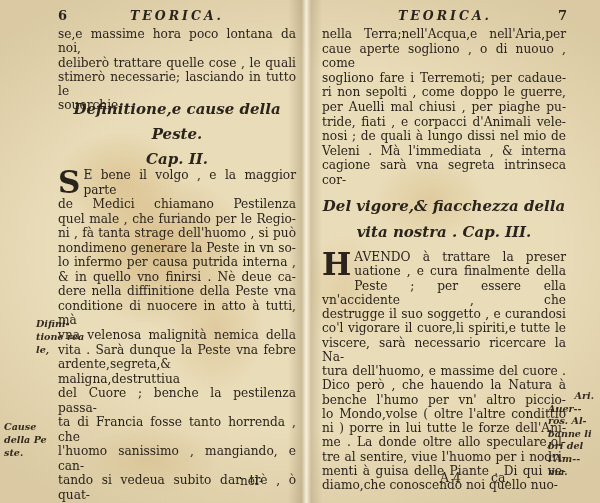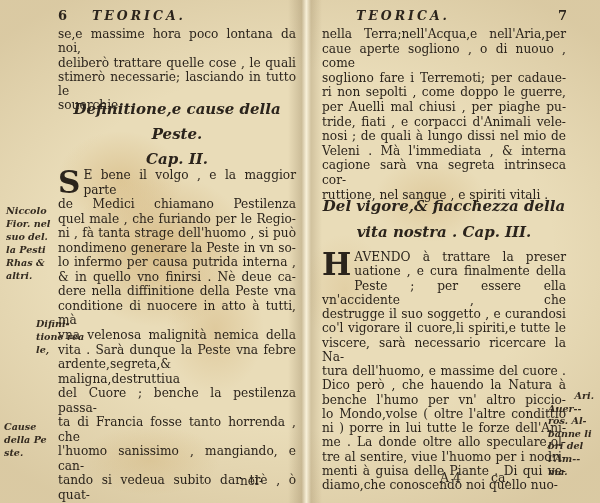--- a/index.html
+++ b/index.html
@@ -28,21 +28,21 @@
   .page{position:absolute;top:0;height:503px;}
   #left-page{left:0;width:300px;}
   #right-page{left:300px;width:300px;}
 
   .running-head{
     position:absolute;top:8px;display:flex;align-items:baseline;
     font-style:italic;font-weight:600;font-size:12.5px;letter-spacing:1px;
   }
   #left-page .running-head{left:58px;width:238px;}
   #right-page .running-head{left:22px;width:246px;}
-  .running-title{flex:1;letter-spacing:3px;}
+  .running-title{flex:1;text-align:center;letter-spacing:3px;}
   .page-num{width:34px;font-style:normal;font-weight:600;font-size:13px;}
 
   .textblock{position:absolute;font-size:12.2px;}
   .line{line-height:14.3px;white-space:normal;text-align:justify;text-align-last:justify;}
   .textblock .line:last-child{text-align-last:left;}
 
   #lp-intro{left:58px;top:27px;width:238px;}
   #lp-heading{left:58px;top:97px;width:238px;font-style:italic;font-weight:600;font-size:15px;}
   #lp-heading .line{line-height:25px;text-align:center;text-align-last:center;}
   #lp-body{left:58px;top:168px;width:238px;}
@@ -117,28 +117,20 @@
           <div class="line">del Cuore ;  benche  la pestilenza passa-</div>
           <div class="line">ta di Francia fosse tanto horrenda , che</div>
           <div class="line">l'huomo sanissimo , mangiando, e can-</div>
           <div class="line">tando si vedeua subito dar trè ,  ò quat-</div>
           <div class="line">tro balzi , e con occhi stralunati , e lab-</div>
         </div>
     </div>
 
     <div id="lp-catchword">nel-</div>
 
-    <div class="margin-note" id="mn-1">
-        <div class="line">Niccolo</div>
-        <div class="line">Fior. nel</div>
-        <div class="line">suo del.</div>
-        <div class="line">la Pesti</div>
-        <div class="line">Rhas &amp;</div>
-        <div class="line">altri.</div>
-      </div>
     <div class="margin-note" id="mn-2">
         <div class="line">Difini-</div>
         <div class="line">tione rea</div>
         <div class="line">le,</div>
       </div>
     <div class="margin-note" id="mn-3">
         <div class="line">Cause</div>
         <div class="line">della Pe</div>
         <div class="line">ste.</div>
       </div>
@@ -154,21 +146,20 @@
     <div class="textblock" id="rp-para1">
         <div class="line">nella Terra;nell'Acqua,e nell'Aria,per</div>
         <div class="line">caue aperte sogliono , o di nuouo , come</div>
         <div class="line">sogliono fare i Terremoti; per cadaue-</div>
         <div class="line">ri non sepolti ,  come  doppo le guerre,</div>
         <div class="line">per Auelli mal chiusi ,  per piaghe pu-</div>
         <div class="line">tride, fiati , e corpacci d'Animali vele-</div>
         <div class="line">nosi ;  de quali à  lungo  dissi nel mio de</div>
         <div class="line">Veleni .  Mà l'immediata , &amp;  interna</div>
         <div class="line">cagione sarà vna segreta intrinseca cor-</div>
-        <div class="line">ruttione,  nel  sangue ,  e spiriti vitali .</div>
       </div>
 
     <div class="textblock" id="rp-heading">
         <div class="line">Del vigore,&amp; fiacchezza della</div>
         <div class="line">vita nostra .  Cap.  III.</div>
       </div>
 
     <div class="textblock" id="rp-para2">
       <span class="dropcap">H</span>
       <div>

